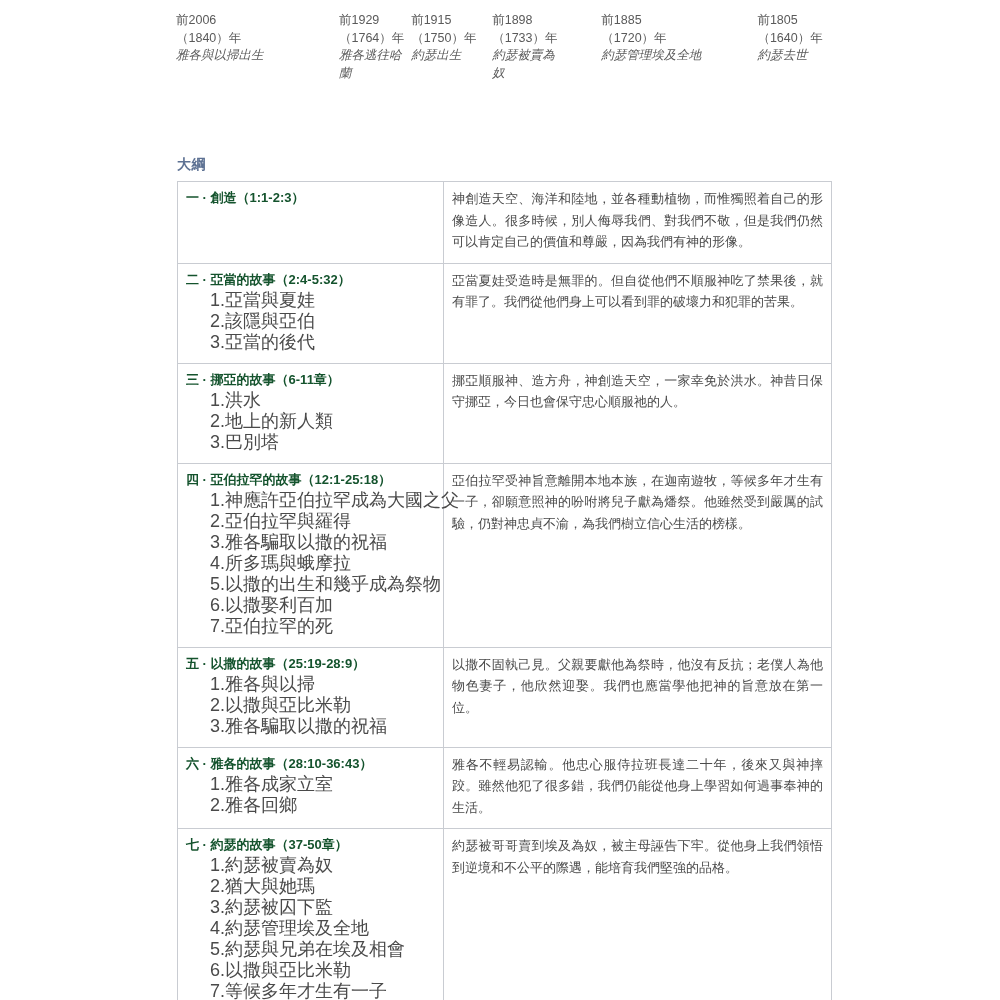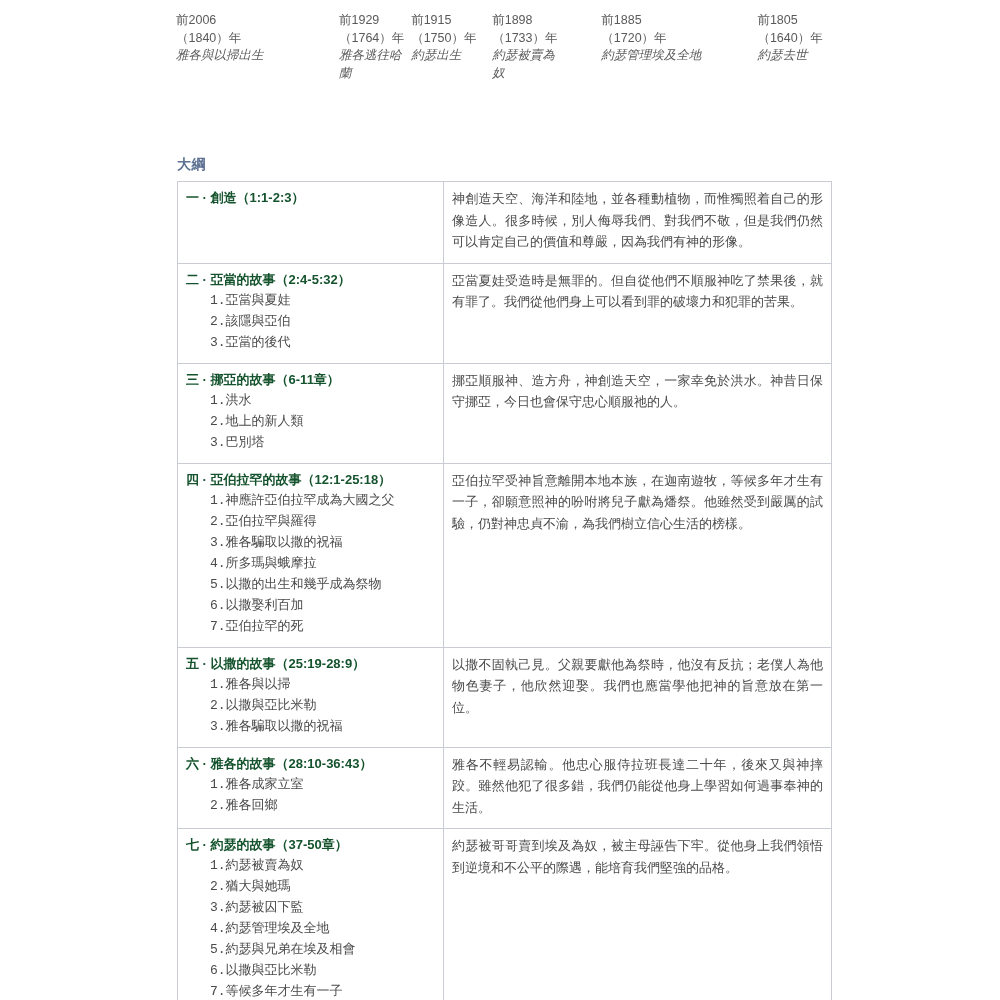--- a/index.html
+++ b/index.html
@@ -88,25 +88,24 @@
   }
   .sec-title .ref {
     font-weight: bold;
   }
   .sub-list {
     list-style: none;
     margin: 0;
     padding: 0 0 0 24px;
   }
   .sub-list li {
-    font-size: 13px;
+    font-size: 18px;
     line-height: 21px;
     color: #4a4a4a;
     white-space: nowrap;
-    font-family: Liberation Mono, monospace;
   }
   .sub-list li .idx {
     display: inline-block;
     min-width: 15px;
   }
   .summary {
     font-size: 13px;
     line-height: 21.5px;
     color: #4a4a4a;
     text-align: justify;

